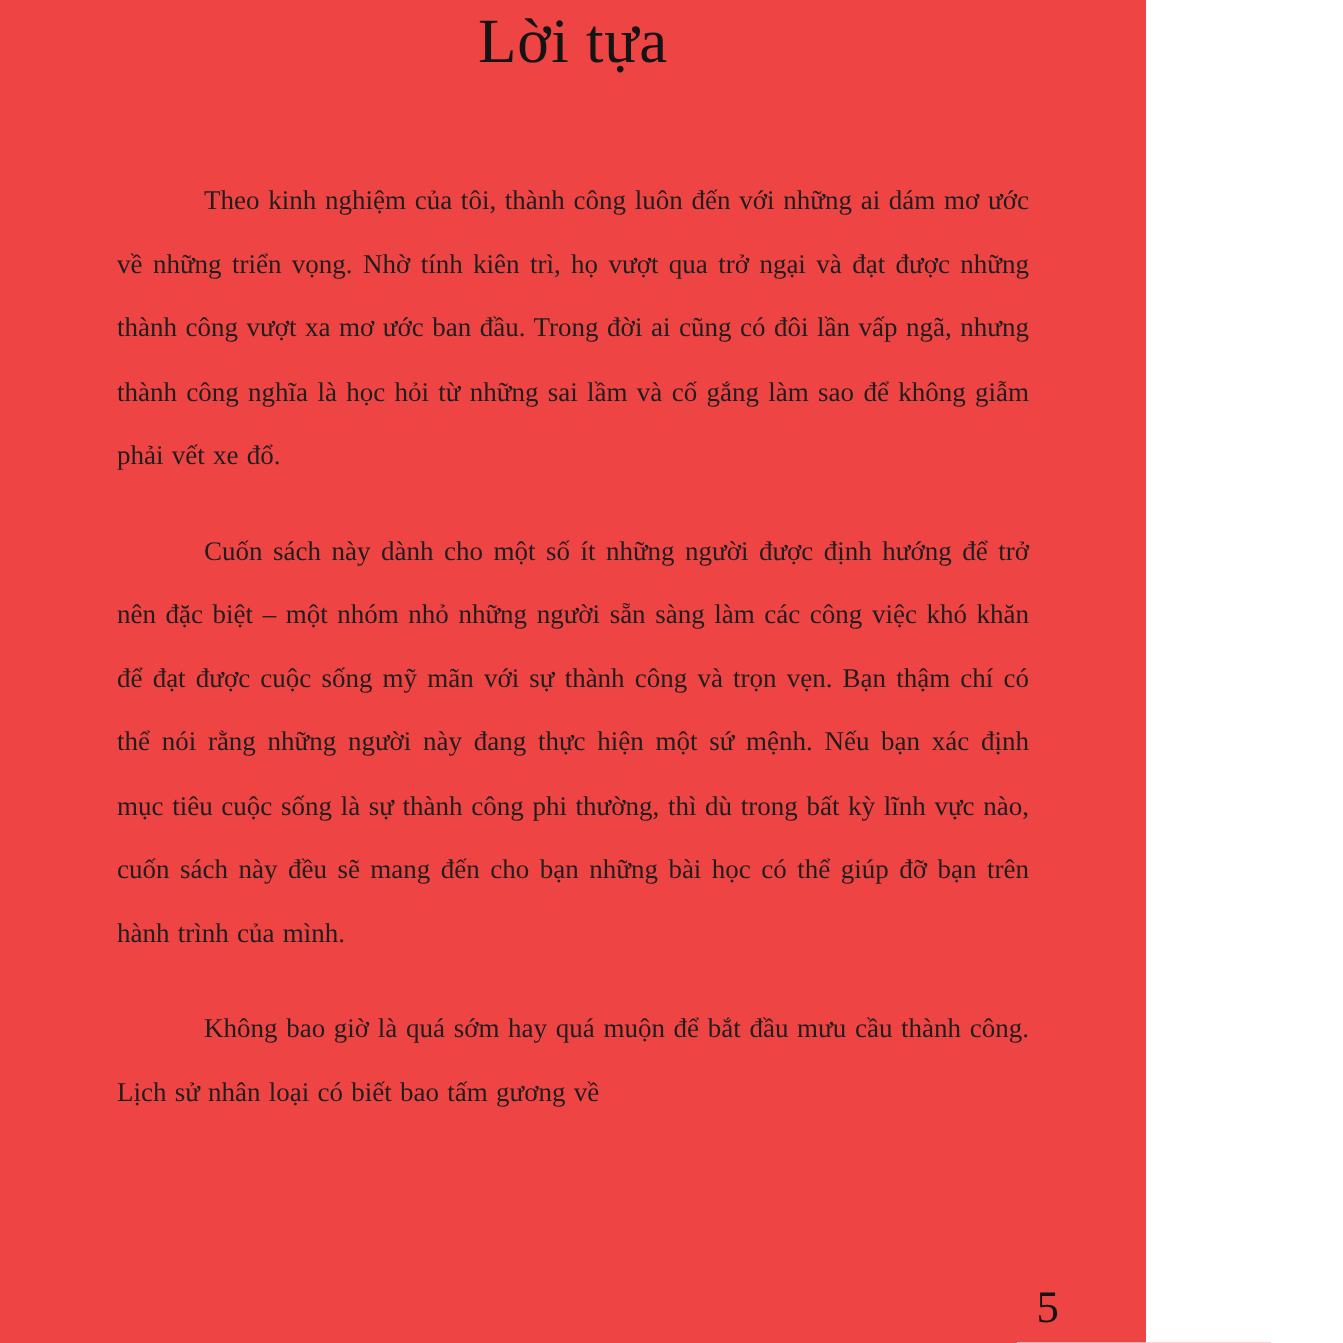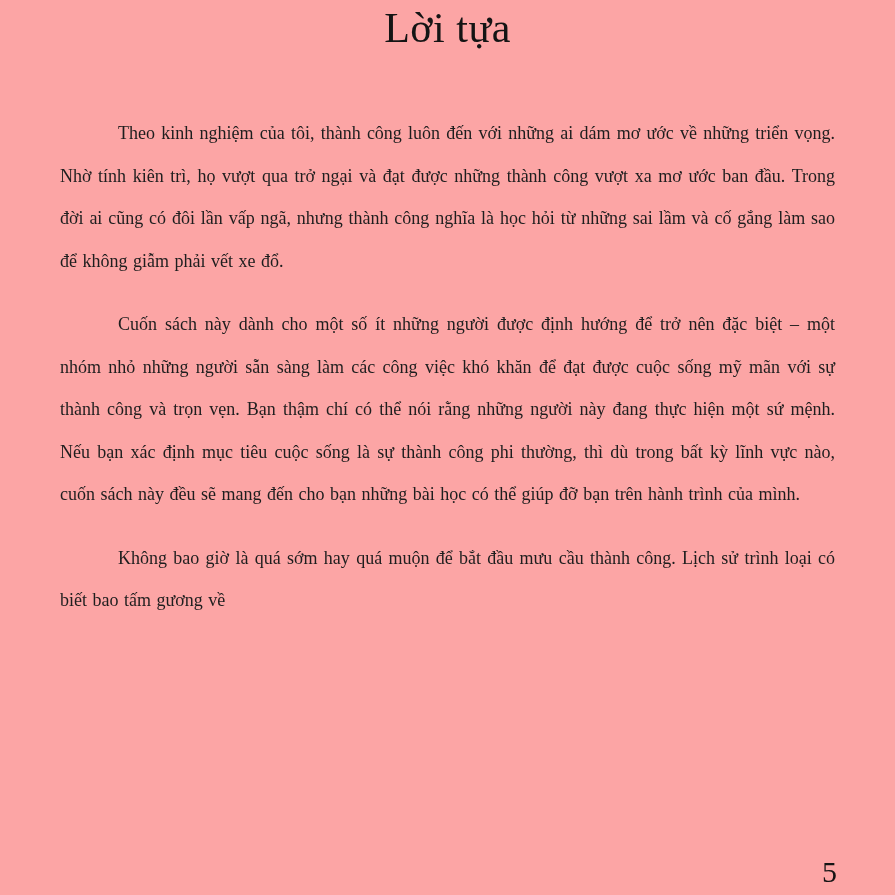--- a/index.html
+++ b/index.html
@@ -2,25 +2,25 @@
 <html><head>
 <meta charset="utf-8">
 <style>
   html, body {
     margin: 0;
     padding: 0;
     background: #ffffff;
   }
   .book-page {
     position: relative;
-    width: 895px;
+    width: 764px;
     height: 895px;
-    background: #fca5a5;
+    background: #ef4444;
     box-sizing: border-box;
-    padding: 0 60px;
+    padding: 0 78px;
     font-family: "Liberation Serif", "DejaVu Serif", serif;
     color: #1e1e1e;
     overflow: hidden;
   }
   .page-title {
     margin: 0;
     padding-top: 4px;
     text-align: center;
     font-size: 42px;
     font-weight: normal;
@@ -50,17 +50,17 @@
 </style>
 </head>
 <body>
 
 <div class="book-page">
   <h1 class="page-title">Lời tựa</h1>
 
   <div class="body-text">
     <p>Theo kinh nghiệm của tôi, thành công luôn đến với những ai dám mơ ước về những triển vọng. Nhờ tính kiên trì, họ vượt qua trở ngại và đạt được những thành công vượt xa mơ ước ban đầu. Trong đời ai cũng có đôi lần vấp ngã, nhưng thành công nghĩa là học hỏi từ những sai lầm và cố gắng làm sao để không giẫm phải vết xe đổ.</p>
     <p>Cuốn sách này dành cho một số ít những người được định hướng để trở nên đặc biệt – một nhóm nhỏ những người sẵn sàng làm các công việc khó khăn để đạt được cuộc sống mỹ mãn với sự thành công và trọn vẹn. Bạn thậm chí có thể nói rằng những người này đang thực hiện một sứ mệnh. Nếu bạn xác định mục tiêu cuộc sống là sự thành công phi thường, thì dù trong bất kỳ lĩnh vực nào, cuốn sách này đều sẽ mang đến cho bạn những bài học có thể giúp đỡ bạn trên hành trình của mình.</p>
-    <p>Không bao giờ là quá sớm hay quá muộn để bắt đầu mưu cầu thành công. Lịch sử trình loại có biết bao tấm gương về</p>
+    <p>Không bao giờ là quá sớm hay quá muộn để bắt đầu mưu cầu thành công. Lịch sử nhân loại có biết bao tấm gương về</p>
   </div>
 
   <div class="page-number">5</div>
 </div>
 
 </body></html>

